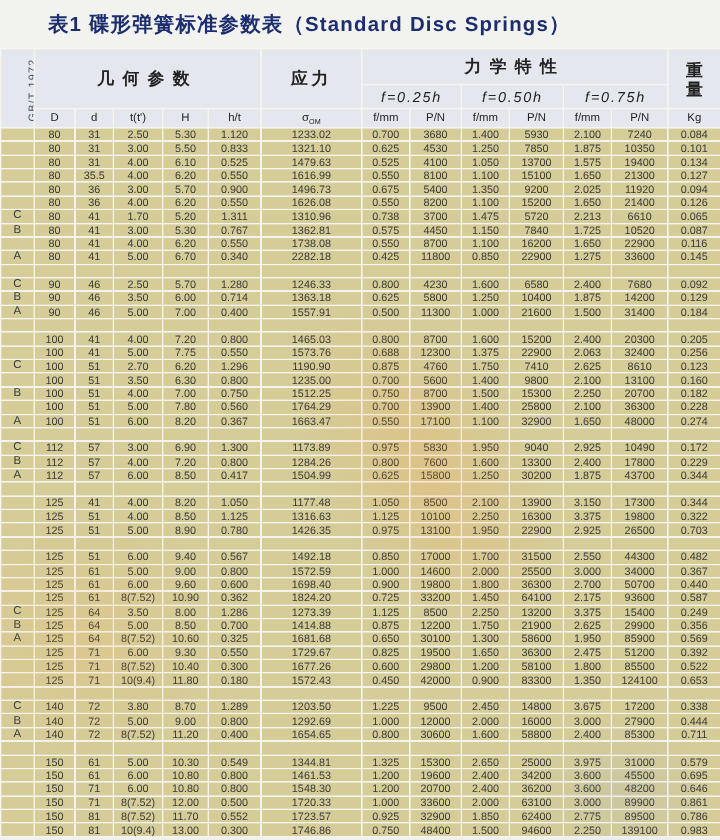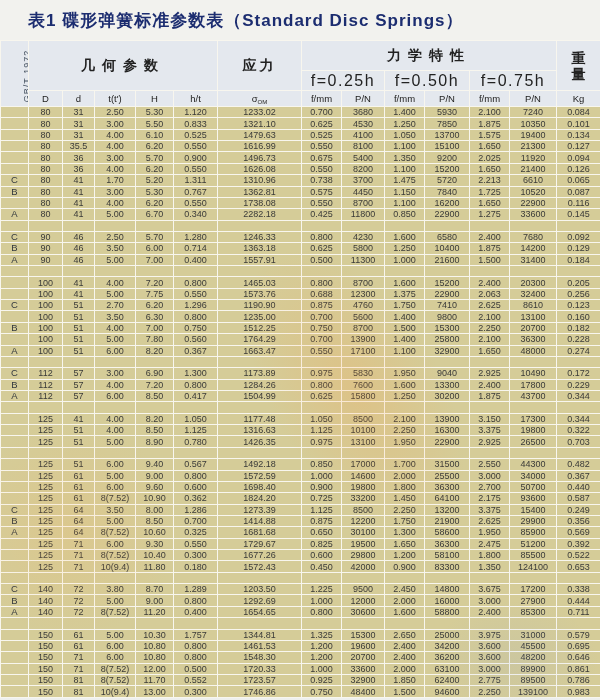--- a/index.html
+++ b/index.html
@@ -7,39 +7,39 @@
     width:600px;height:700px;overflow:hidden;
     background:#eef0ee;
     font-family:"Liberation Sans", sans-serif;
     position:relative;
   }
   .page{width:600px;height:700px;position:relative;}
   
   .title-bar{
     height:40px;background:#f2f2ee;
     display:flex;align-items:center;
-    padding-left:28px;box-sizing:border-box;
+    padding-left:40px;box-sizing:border-box;
   }
   .title-bar h1{
     margin:0;font-size:17px;font-weight:bold;color:#1c2d70;
     letter-spacing:1px;white-space:nowrap;
   }
   
   table{
     width:600px;height:658px;border-collapse:collapse;table-layout:fixed;
   }
   th,td{
     border:1px solid #f8f6ee;
     padding:0;text-align:center;vertical-align:middle;
     overflow:hidden;white-space:nowrap;
   }
   thead th{background:#e4e8ee;color:#2b2b2b;font-weight:normal;}
   .grp-h{font-size:14px;font-weight:bold;letter-spacing:7px;color:#222;}
   .grp-h.tight{letter-spacing:3px;}
-  .f-h{font-size:16px;letter-spacing:1.5px;color:#222;height:19px;}
+  .f-h{font-size:12px;letter-spacing:1.5px;color:#222;height:19px;font-style:italic;}
   .col-h{font-size:9.5px;height:15px;color:#222;}
   .row1{height:30px;}
   .gbt{width:28px;}
   .vert{
     display:inline-block;transform:rotate(-90deg);
     font-size:9px;color:#44505e;letter-spacing:1px;white-space:nowrap;
   }
   .vert-cn{font-size:14px;font-weight:bold;color:#222;letter-spacing:0;}
   .vert-cn .stack{display:block;line-height:16px;}
   sub.sg{font-size:6px;vertical-align:-2px;}
@@ -863,21 +863,21 @@
           <td></td>
           <td></td>
           <td></td>
         </tr>
         <tr>
           <td class="grp"></td>
           <td>150</td>
           <td>61</td>
           <td>5.00</td>
           <td>10.30</td>
-          <td>1.757</td>
+          <td>0.549</td>
           <td>1344.81</td>
           <td>1.325</td>
           <td>15300</td>
           <td>2.650</td>
           <td>25000</td>
           <td>3.975</td>
           <td>31000</td>
           <td>0.579</td>
         </tr>
         <tr>

